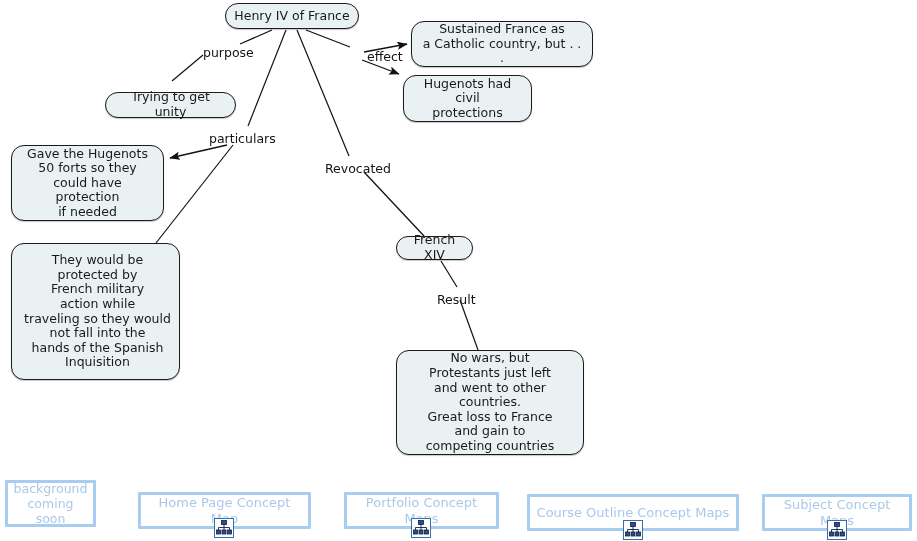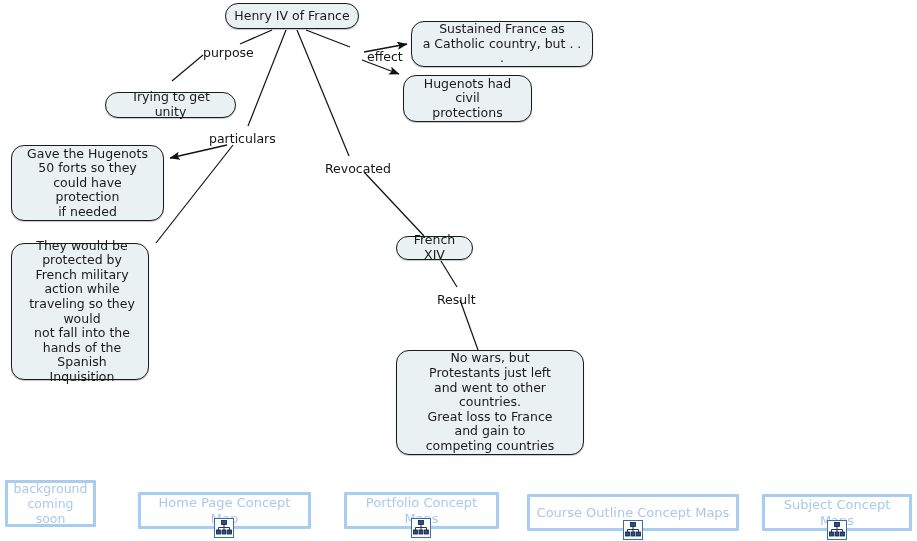--- a/index.html
+++ b/index.html
@@ -138,21 +138,21 @@
   <div class="node" style="left:411px; top:21px; width:182px; height:46px;">Sustained France as
 a Catholic country, but . . .</div>
 
   <div class="node" style="left:105px; top:92px; width:131px; height:26px;">Trying to get unity</div>
 
   <div class="node" style="left:11px; top:145px; width:153px; height:76px;">Gave the Hugenots
 50 forts so they
 could have protection
 if needed</div>
 
-  <div class="node" style="left:11px; top:243px; width:138px; height:137px;padding-left:12px;">They would be
+  <div class="node" style="left:11px; top:243px; width:169px; height:137px;padding-left:12px;">They would be
 protected by
 French military
 action while
 traveling so they would
 not fall into the
 hands of the Spanish
 Inquisition</div>
 
   <div class="node" style="left:396px; top:236px; width:77px; height:24px;">French XIV</div>
 

